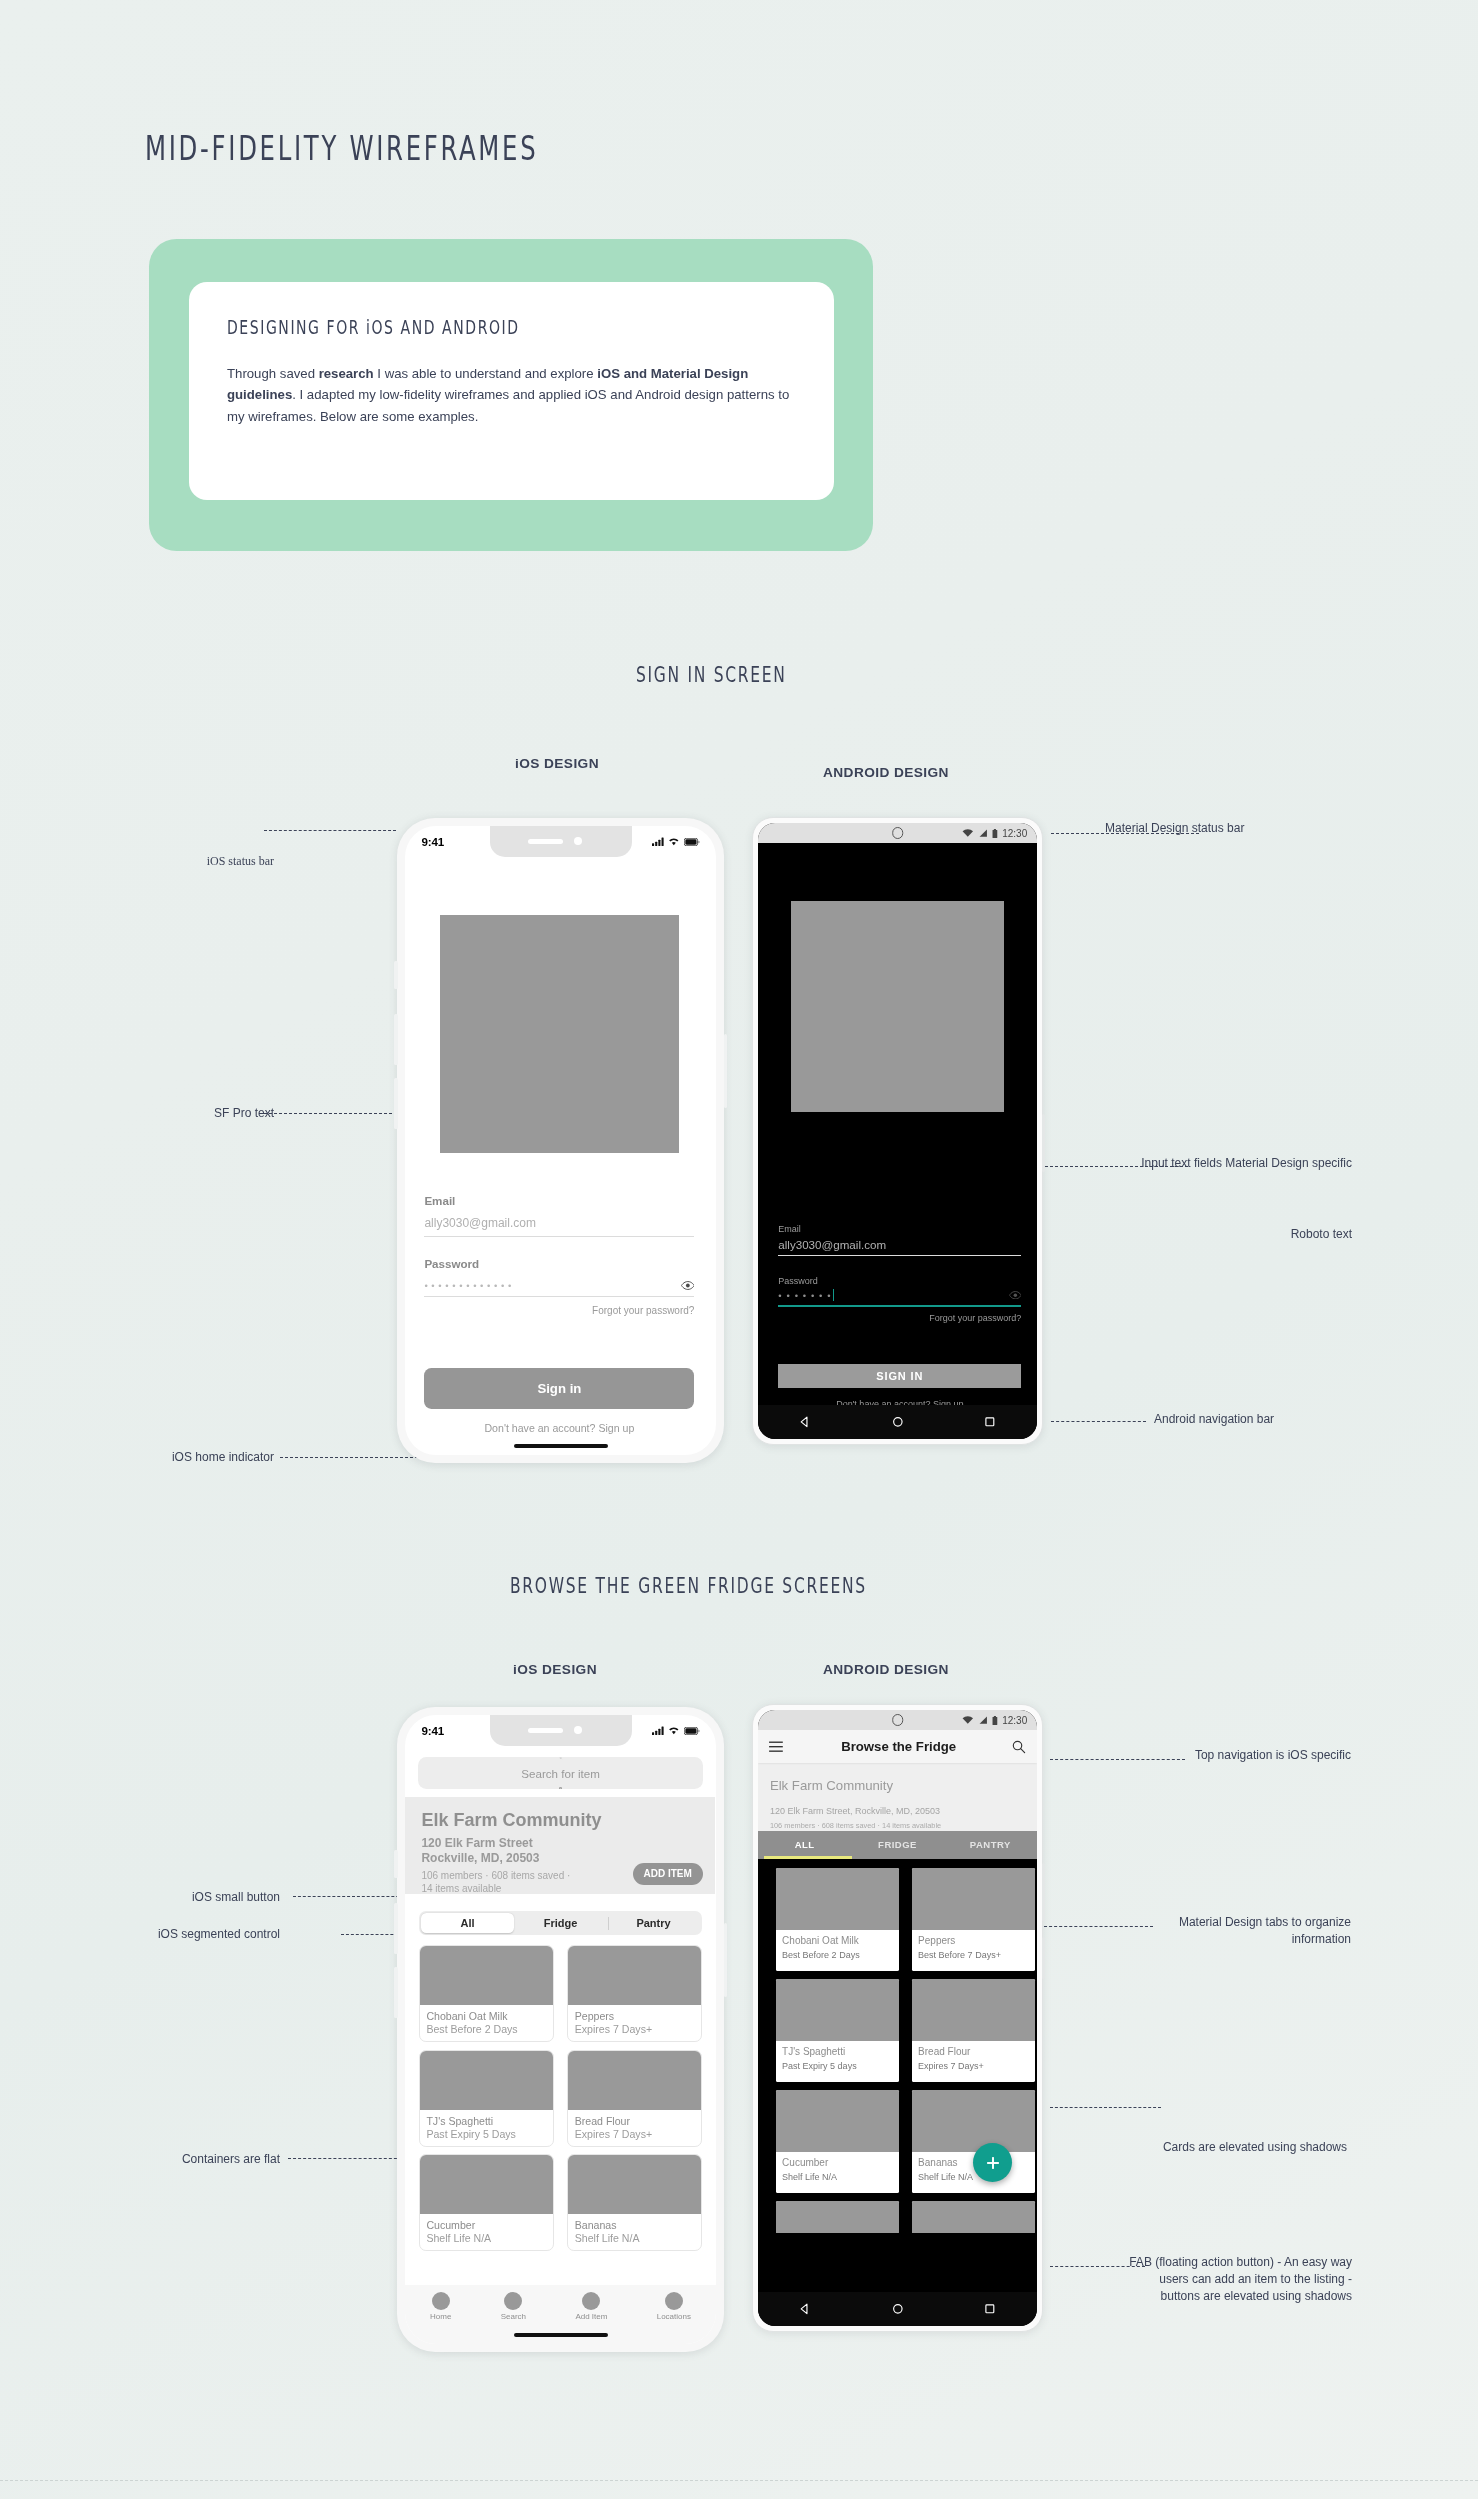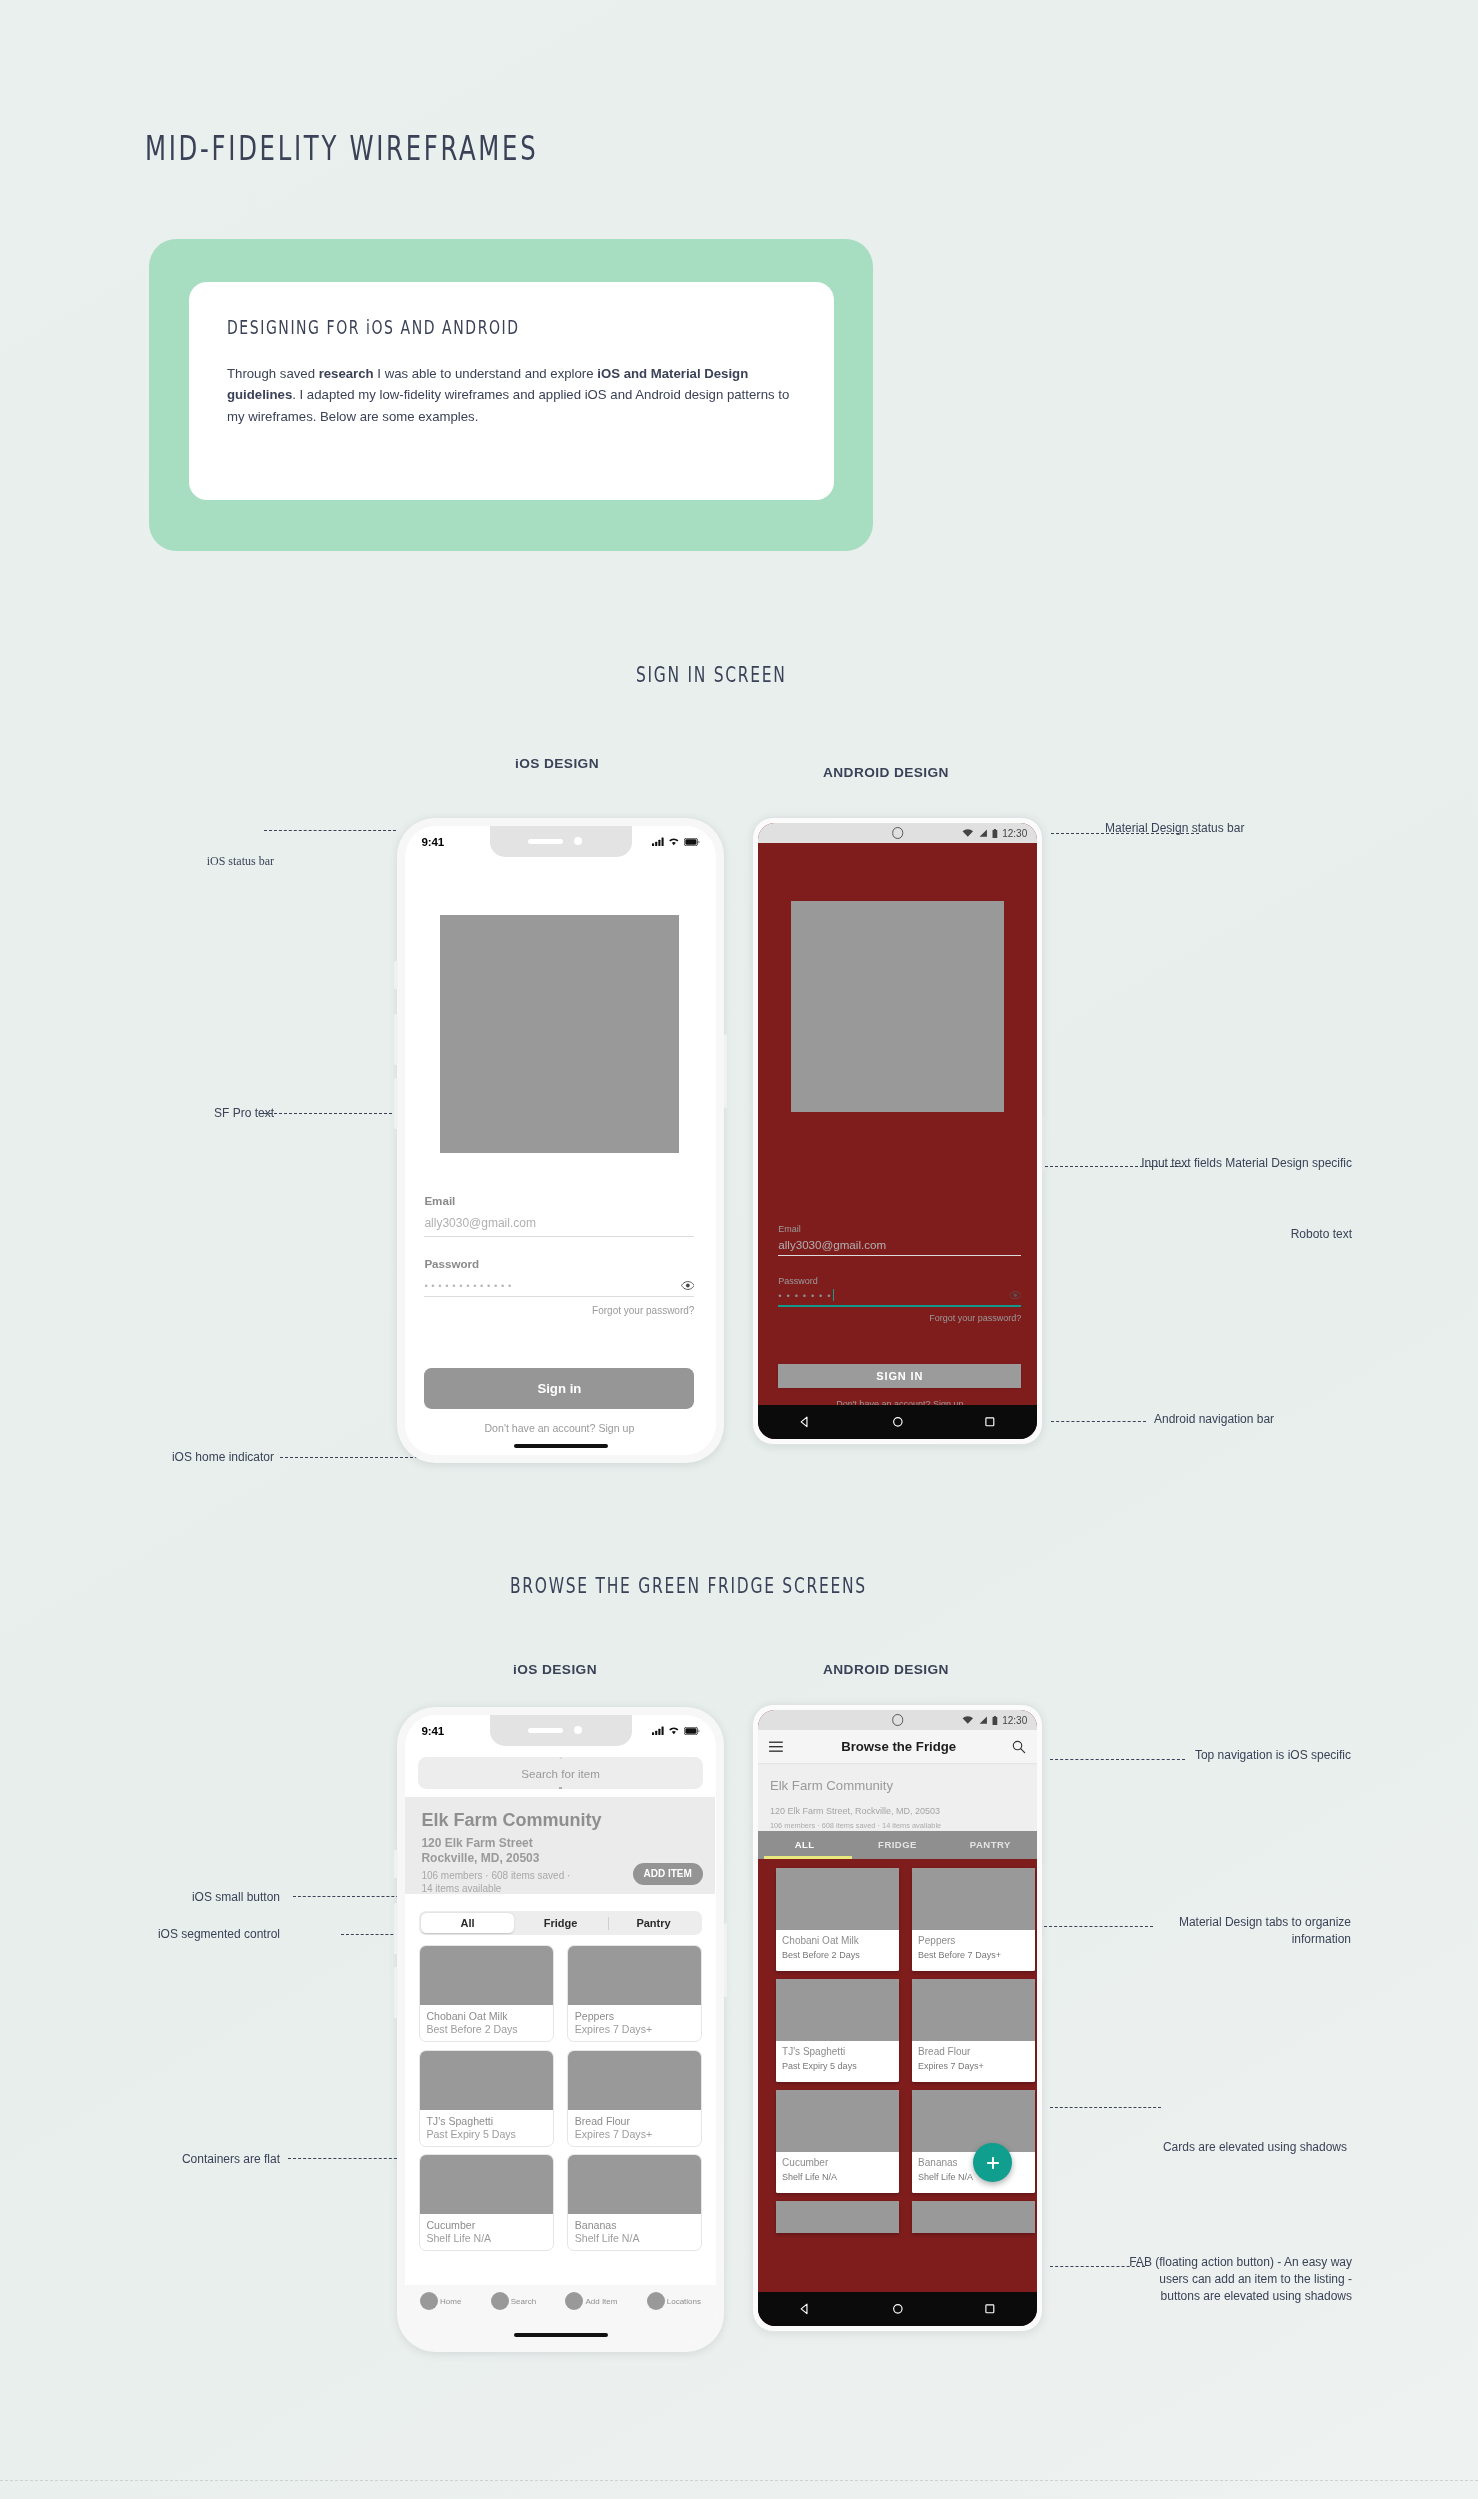--- a/index.html
+++ b/index.html
@@ -159,21 +159,21 @@
   .android-phone {
     position: absolute;
     background: #fbfbfb;
     border: 1.1px solid #e0e3e3;
     border-radius: 21px;
     box-shadow: 0 1.6px 8.4px rgba(60,70,80,0.11);
   }
   .android-screen {
     position: absolute;
     left: 5.3px; top: 5.3px; right: 5.3px; bottom: 5.3px;
-    background: #7f1d1d;
+    background: #000000;
     border-radius: 17px;
     overflow: hidden;
   }
   .android-statusbar {
     position: absolute;
     left: 0; top: 0; right: 0;
     height: 20px;
     background: #e0e0e0;
     display: flex;
     align-items: center;
@@ -289,21 +289,21 @@
     position: absolute;
     left: 0; right: 0; bottom: 0;
     height: 59px;
     background: #f7f7f7;
     display: flex;
     align-items: flex-start;
     justify-content: space-around;
     padding-top: 7.4px;
     z-index: 8;
   }
-  .ios-tab { display: flex; flex-direction: row; align-items: center; gap: 2.1px; }
+  .ios-tab { display: flex; flex-direction: column; align-items: center; gap: 2.1px; }
   .ios-tab-dot { width: 18px; height: 18px; border-radius: 50%; background: #999999; }
   .ios-tab-lbl { font-size: 8px; color: #8f8f8f; }
 
   
   .and-appbar {
     background: #f5f5f5;
     display: flex; align-items: center;
     padding: 0 10.6px;
     box-shadow: 0 1.1px 2.1px rgba(0,0,0,0.12);
     position: relative;

